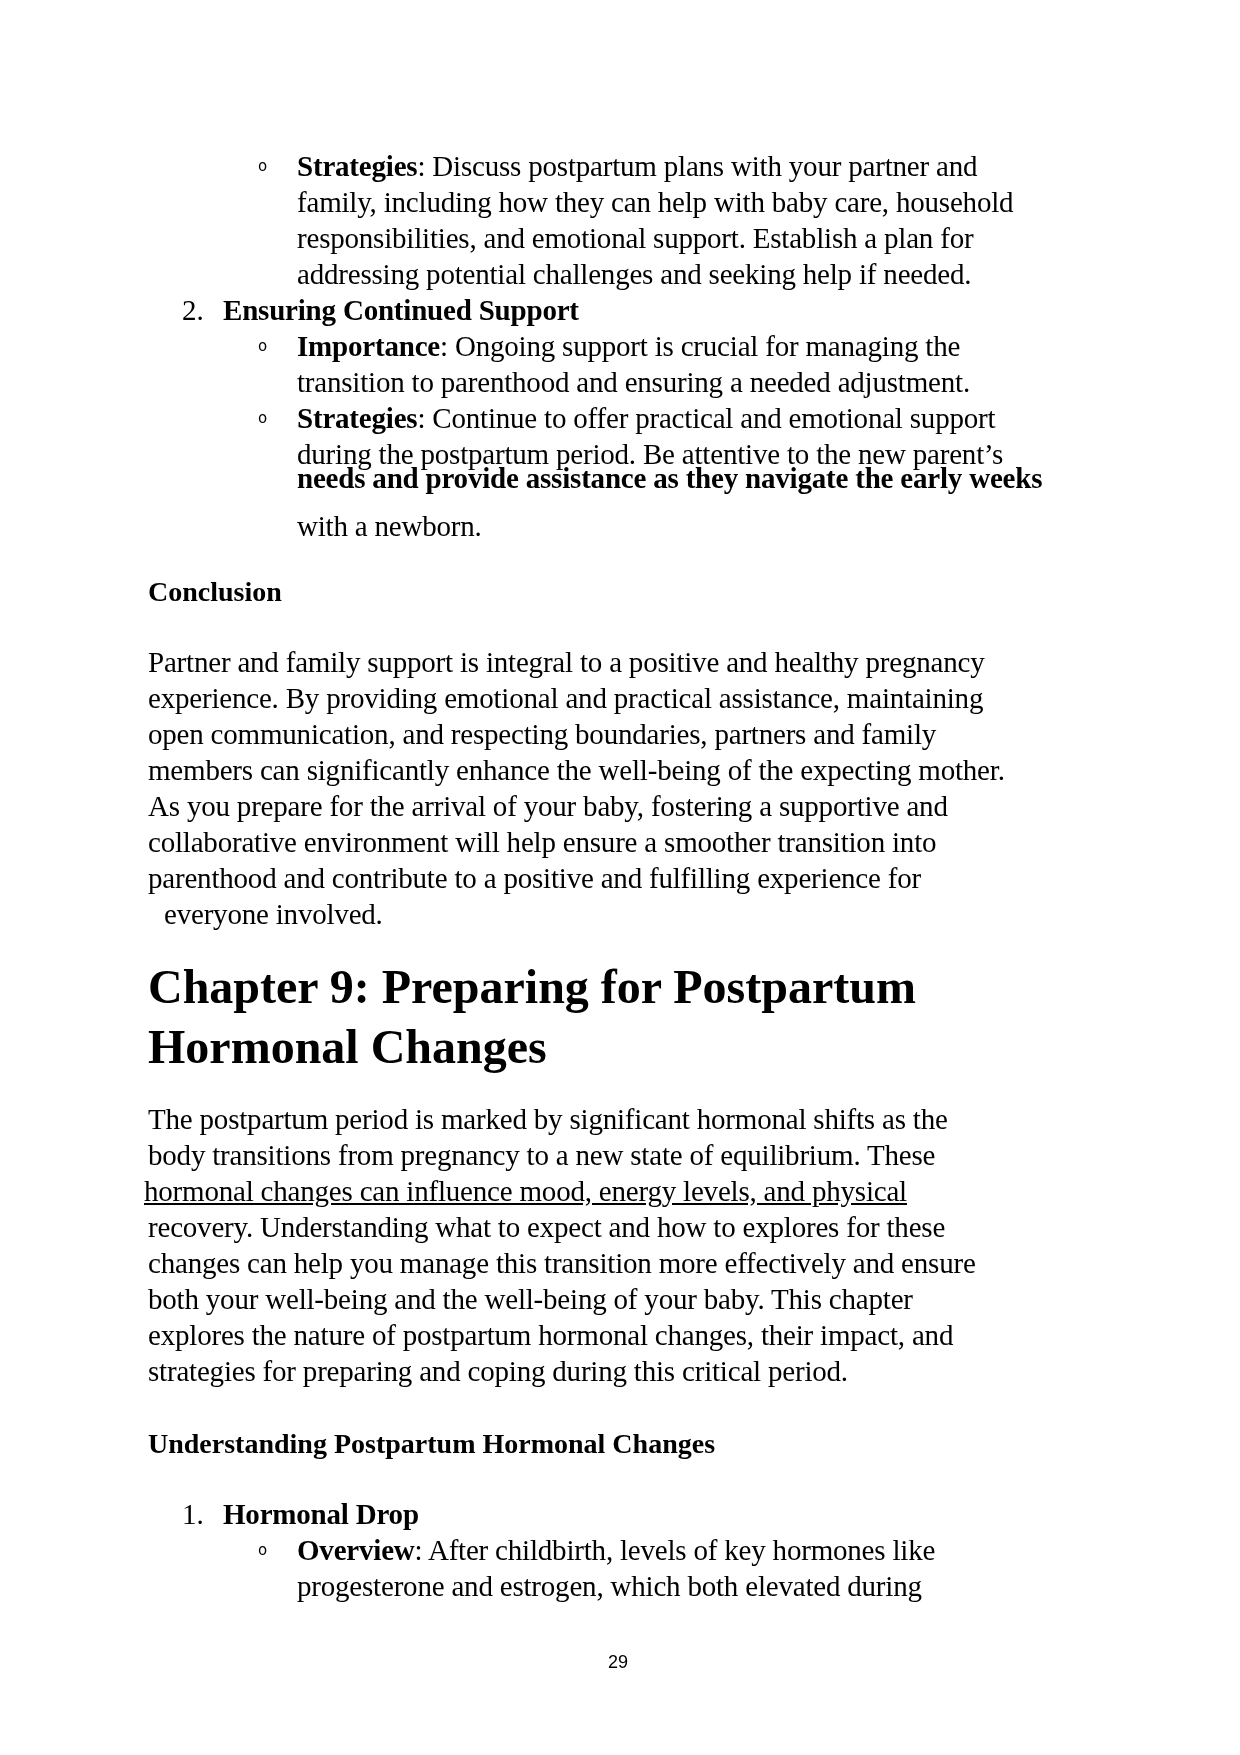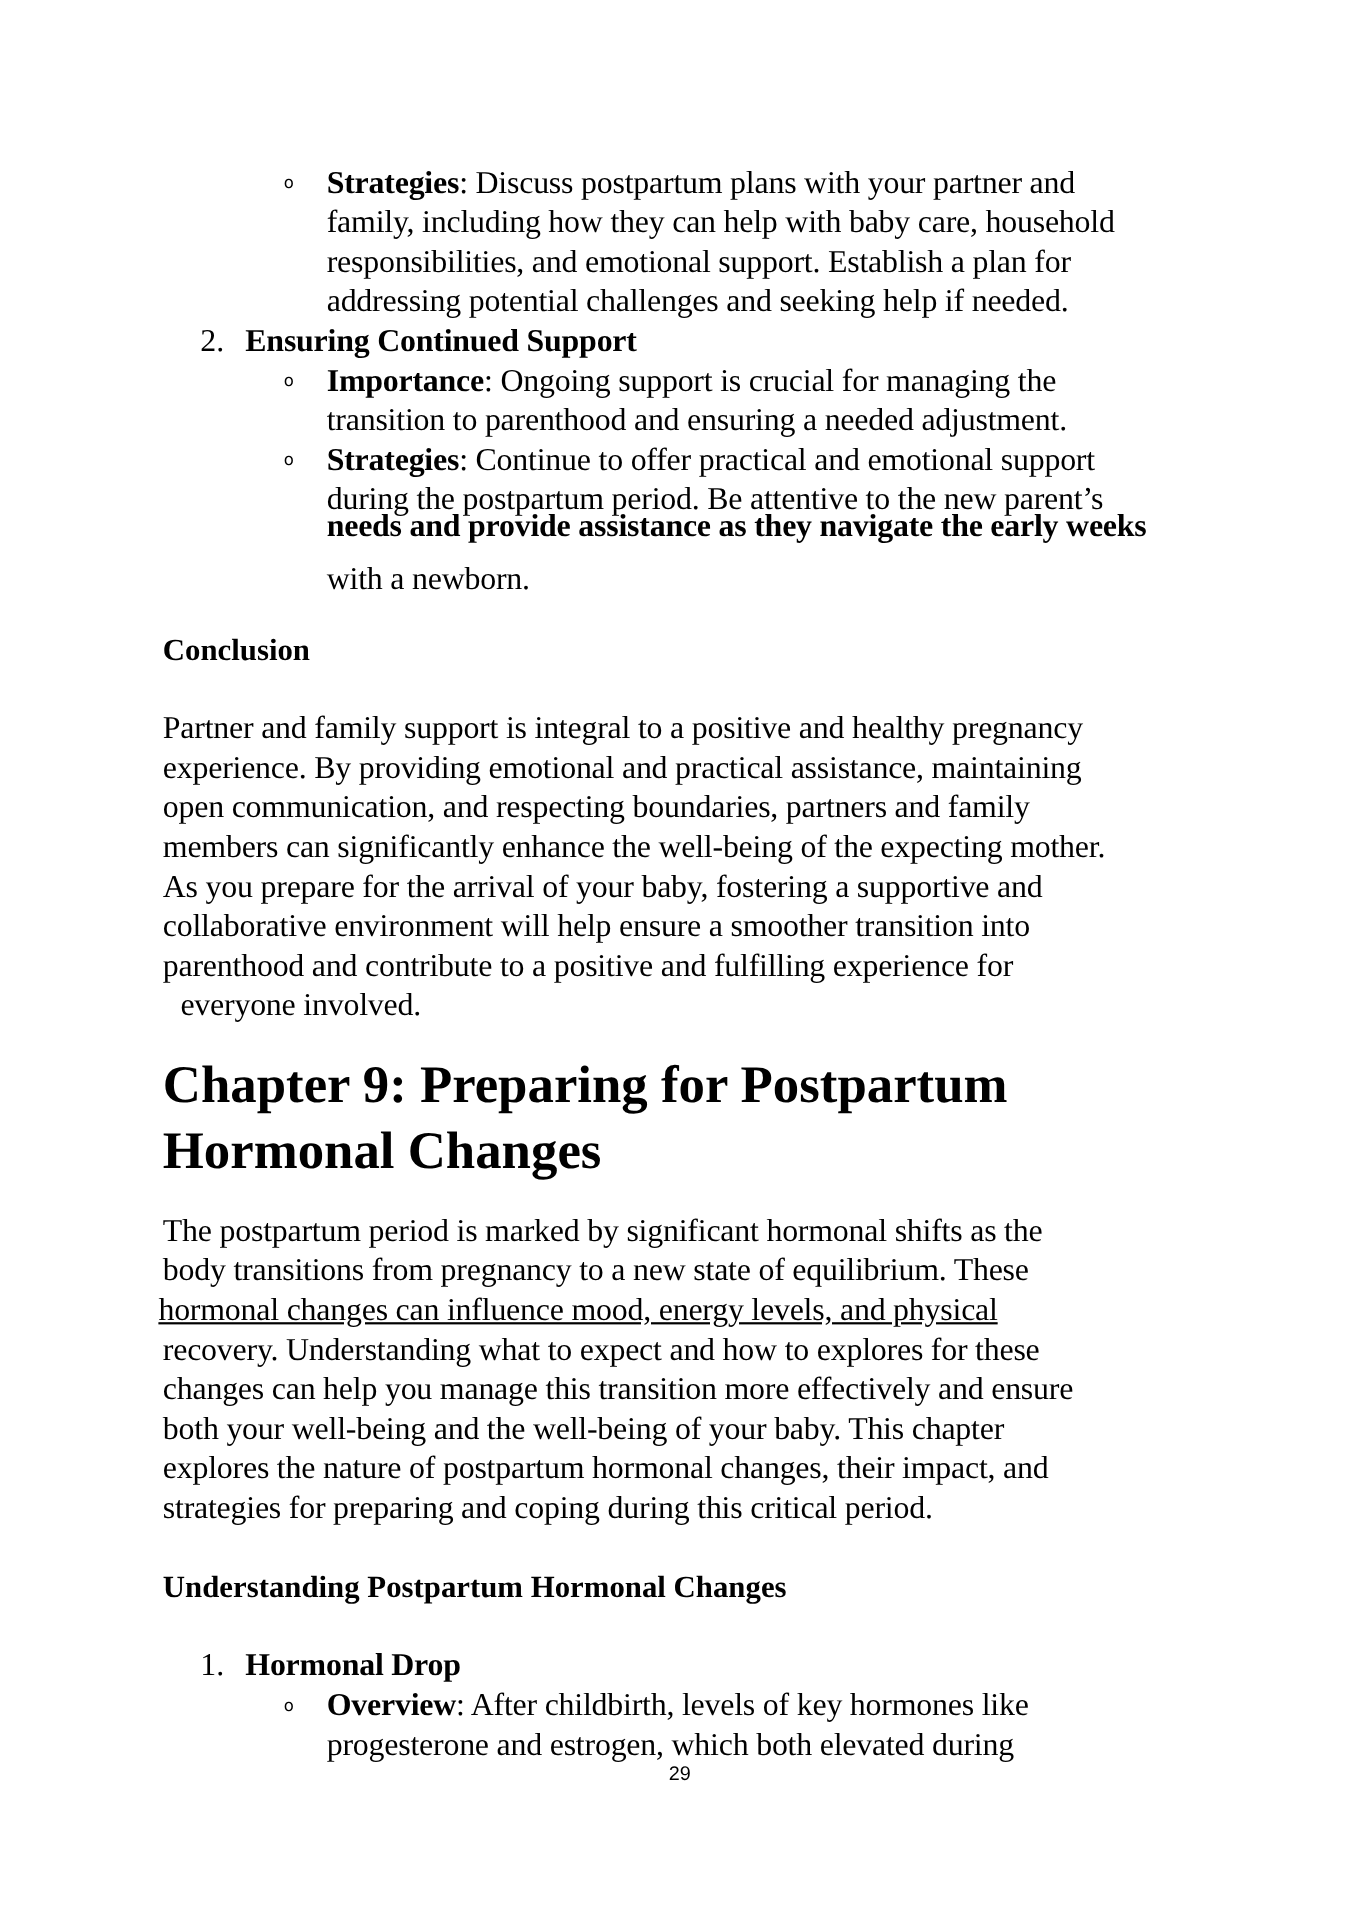--- a/index.html
+++ b/index.html
@@ -5,21 +5,21 @@
   html, body { margin: 0; padding: 0; background: #ffffff; }
   body { width: 1240px; height: 1755px; position: relative; overflow: hidden; color: #000; }
   .page { position: absolute; left: 0; top: 0; width: 1240px; height: 1755px; }
   .serif { font-family: "Liberation Serif", "DejaVu Serif", serif; }
   .line { position: absolute; font-size: 29px; line-height: 36px; white-space: nowrap; letter-spacing: -0.2px; text-align: center; }
   .bullet { position: absolute; font-family: "DejaVu Sans", sans-serif; font-size: 15px; line-height: 36px; }
   .num { position: absolute; font-size: 29px; line-height: 36px; }
   b { font-weight: bold; }
   .h2 { position: absolute; left: 148px; font-size: 28px; font-weight: bold; line-height: 44px; white-space: nowrap; }
   .h1 { position: absolute; left: 148px; font-size: 48px; font-weight: bold; line-height: 58px; white-space: nowrap; }
-  .pnum { position: absolute; left: 0; width: 1236px; top: 1602px; text-align: center; font-family: "Liberation Sans", "DejaVu Sans", sans-serif; font-size: 18px; }
+  .pnum { position: absolute; left: 0; width: 1236px; top: 1652px; text-align: center; font-family: "Liberation Sans", "DejaVu Sans", sans-serif; font-size: 18px; }
 </style>
 </head>
 <body>
 
 <div class="page serif">
 
   <span class="bullet" style="left:258px; top:148px;">o</span>
   <div class="line" style="left:297px; top:148px;"><b>Strategies</b><span>: Discuss postpartum plans with your partner and</span></div>
   <div class="line" style="left:297px; top:184px;">family, including how they can help with baby care, household</div>
   <div class="line" style="left:297px; top:220px;">responsibilities, and emotional support. Establish a plan for</div>

